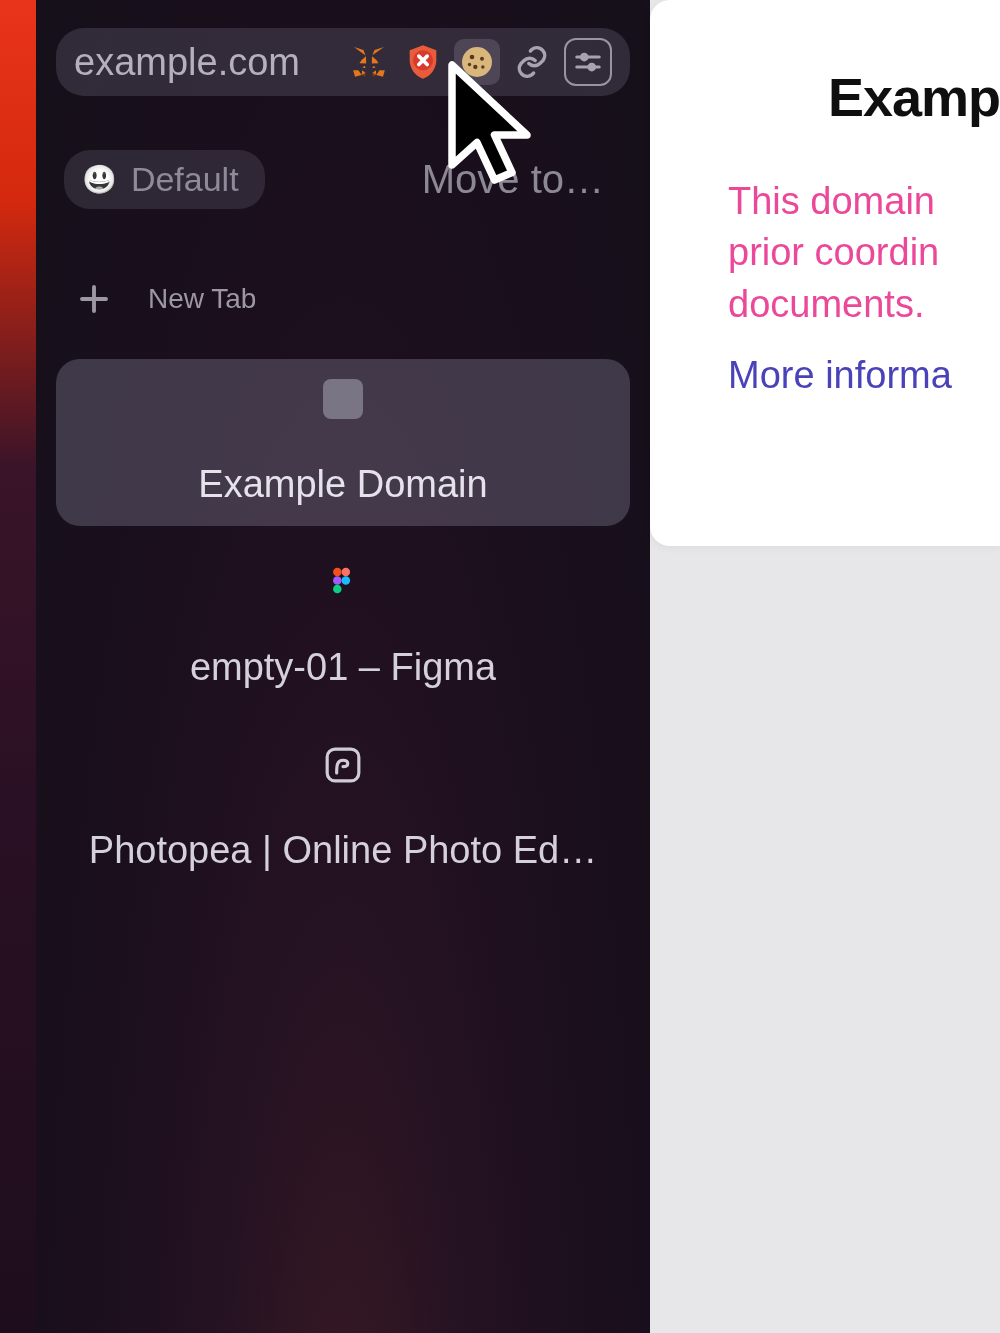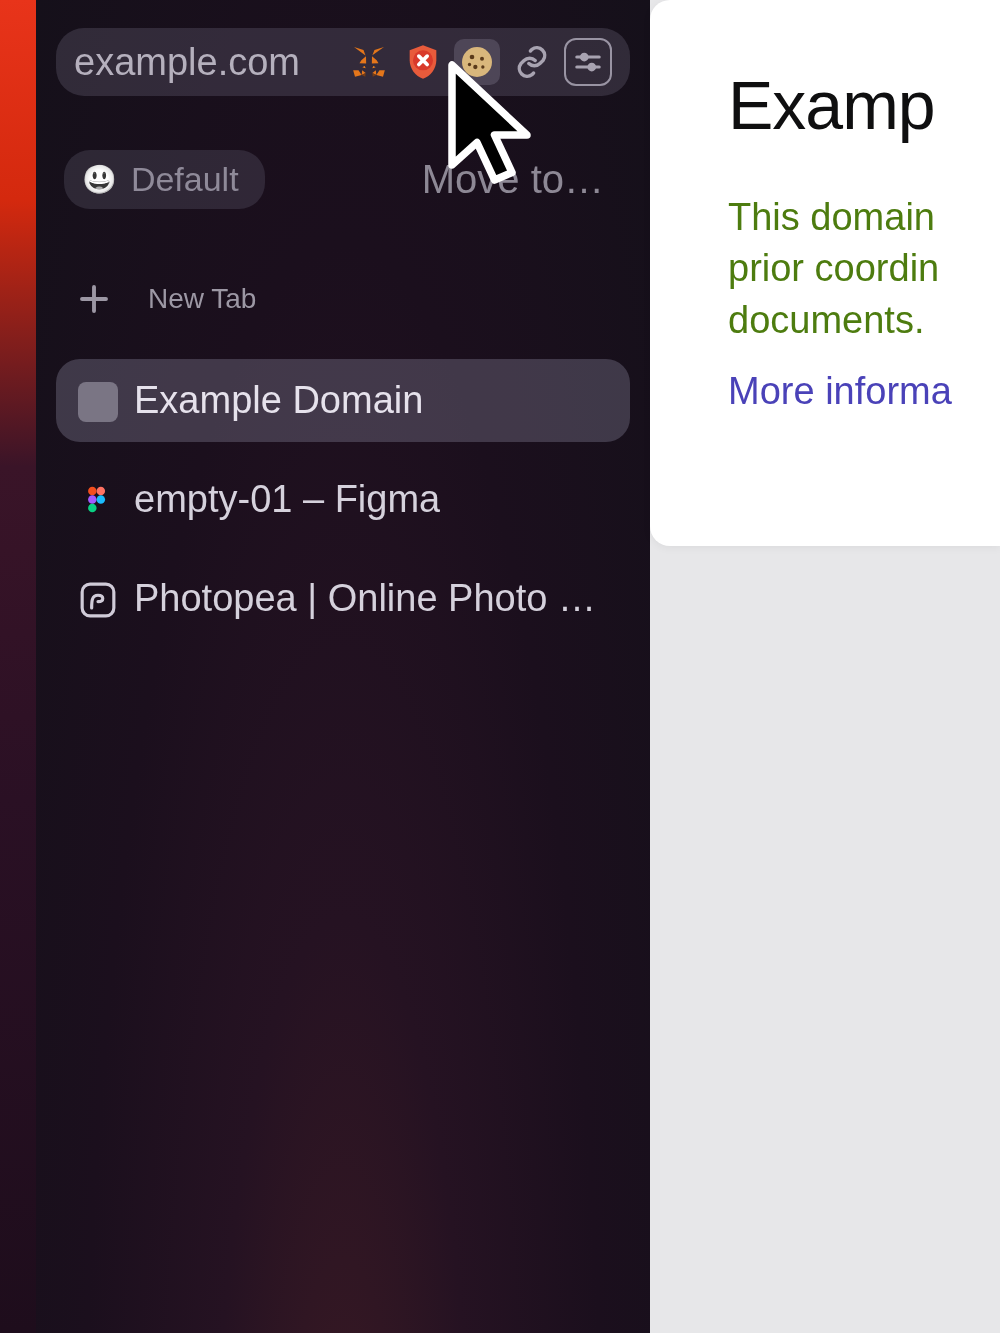--- a/index.html
+++ b/index.html
@@ -92,25 +92,26 @@
   }
   .plus-icon {
     width: 40px; height: 40px;
     display:flex;align-items:center;justify-content:center;
   }
   .new-tab-label { font-size: 28px; color: #9c97a4; font-weight: 500; }
 
   .tab-list { margin-top: 28px; display:flex; flex-direction:column; gap: 16px; }
   .tab-item {
     display: flex;
-    align-items: flex-end;
-    gap: 16px;
+    align-items: center;
+    gap: 44px;
     padding: 20px 22px;
     border-radius: 24px;
     cursor: pointer;
+    flex-direction: column;
   }
   .tab-item.active { background: rgba(120,115,135,0.42); }
   .favicon {
     width: 40px; height: 40px;
     border-radius: 8px;
     display:flex;align-items:center;justify-content:center;
     flex-shrink: 0;
   }
   .favicon.blank { background: #7a7584; }
   .tab-title {
@@ -131,31 +132,32 @@
     position: relative;
   }
   .content-doc {
     background: #ffffff;
     border-radius: 20px 0 0 20px;
     padding: 66px 0 60px 78px;
     height: 546px;
     box-shadow: 0 2px 8px rgba(0,0,0,0.05);
   }
   .doc-title {
-    font-size: 68px;
-    font-weight: 400;
+    font-size: 54px;
+    font-weight: 700;
     color: #0f0f10;
     letter-spacing: -1px;
     white-space: nowrap;
     overflow: hidden;
+    text-align: right;
   }
   .doc-body {
     margin-top: 48px;
     font-size: 38px;
-    color: #4d7c0f;
+    color: #ec4899;
     line-height: 1.35;
     white-space: nowrap;
     overflow: hidden;
   }
   .doc-link {
     display: inline-block;
     margin-top: 24px;
     font-size: 38px;
     color: #4a42b8;
     white-space: nowrap;

